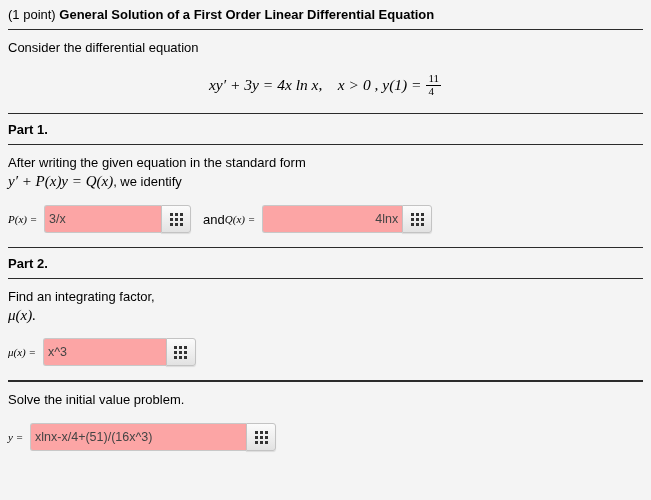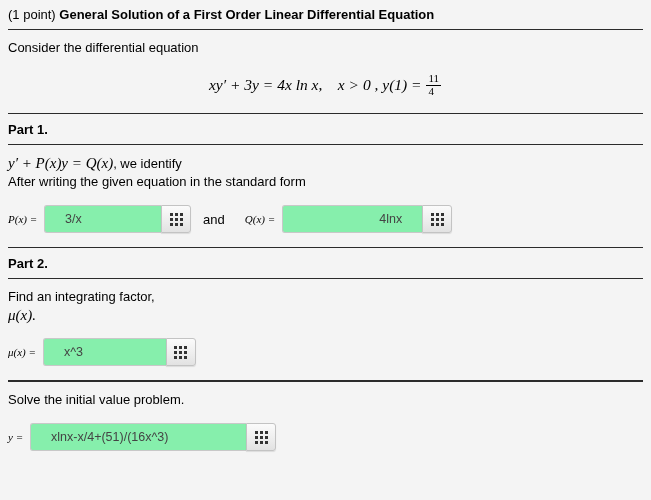--- a/index.html
+++ b/index.html
@@ -85,38 +85,38 @@
     font-family: "Liberation Serif", serif;
     font-size: 11px;
     font-style: italic;
     margin-right: 7px;
     white-space: nowrap;
   }
   .and-word {
     font-family: "Liberation Sans", sans-serif;
     font-size: 13px;
     font-style: normal;
-    margin: 0 20px 0 12px;
+    margin: 0 0 0 12px;
   }
   .inputwrap {
     display: flex;
     align-items: stretch;
     height: 28px;
   }
   .txtin {
     box-sizing: border-box;
     height: 28px;
     border: 1px solid #c8c8c8;
     border-right: none;
-    background: #86efac;
+    background: #fca5a5;
     border-radius: 3px 0 0 3px;
     font-family: "Liberation Sans", sans-serif;
     font-size: 12.5px;
     color: #444;
-    padding: 0 20px;
+    padding: 0 4px;
     outline: none;
     line-height: 26px;
   }
   .gridbtn {
     box-sizing: border-box;
     width: 30px;
     height: 28px;
     border: 1px solid #c3c3c3;
     border-radius: 0 3px 3px 0;
     background: linear-gradient(to bottom, #fbfbfb 0%, #eeeeee 55%, #e2e2e2 100%);
@@ -167,24 +167,24 @@
       </span>
     </span>
   </div>
 
   <div class="rule"></div>
 
   <div class="sec-title">Part 1.</div>
   <div class="rule"></div>
 
   <div class="body-text">
+    <div>After writing the given equation in the standard form</div>
     <div>
       <span class="math">y′ + P(x)y = Q(x)</span><span>, we identify</span>
     </div>
-    <div>After writing the given equation in the standard form</div>
   </div>
 
   <div class="field-row">
     <span class="flabel">P(x) =</span>
     <span class="inputwrap">
       <input class="txtin w150" type="text" value="3/x" style="">
       <span class="gridbtn">
         <span class="gridicon">
           <i></i>
             <i></i>

